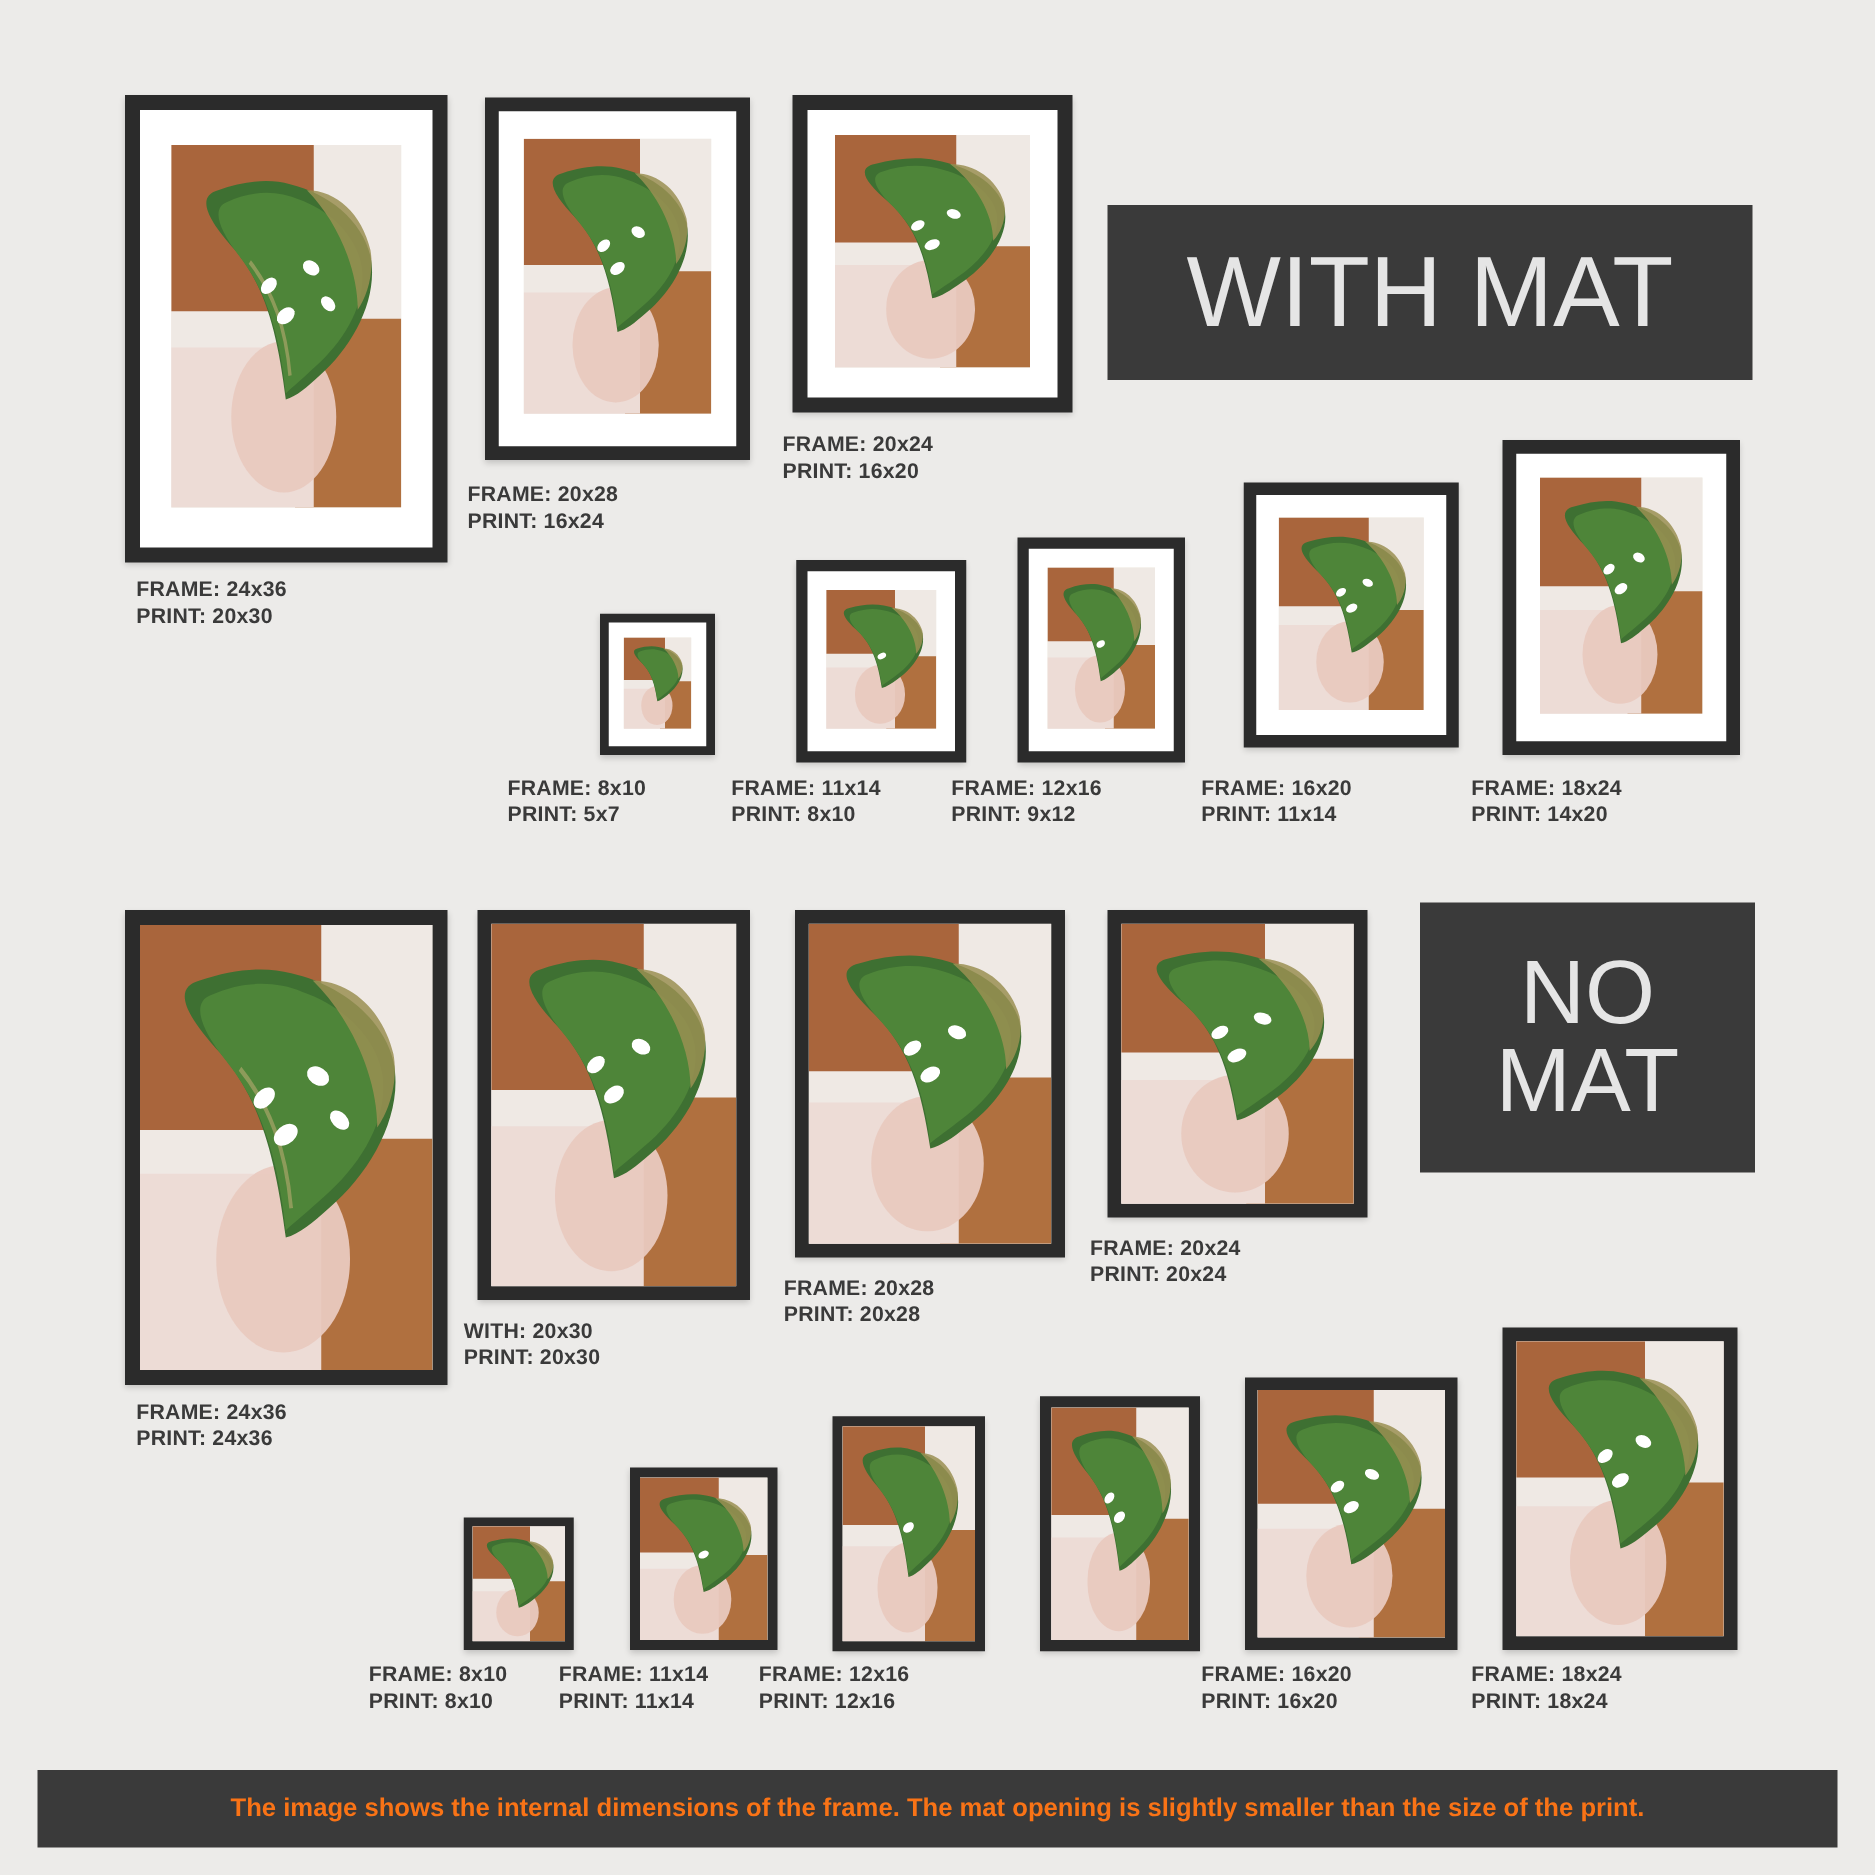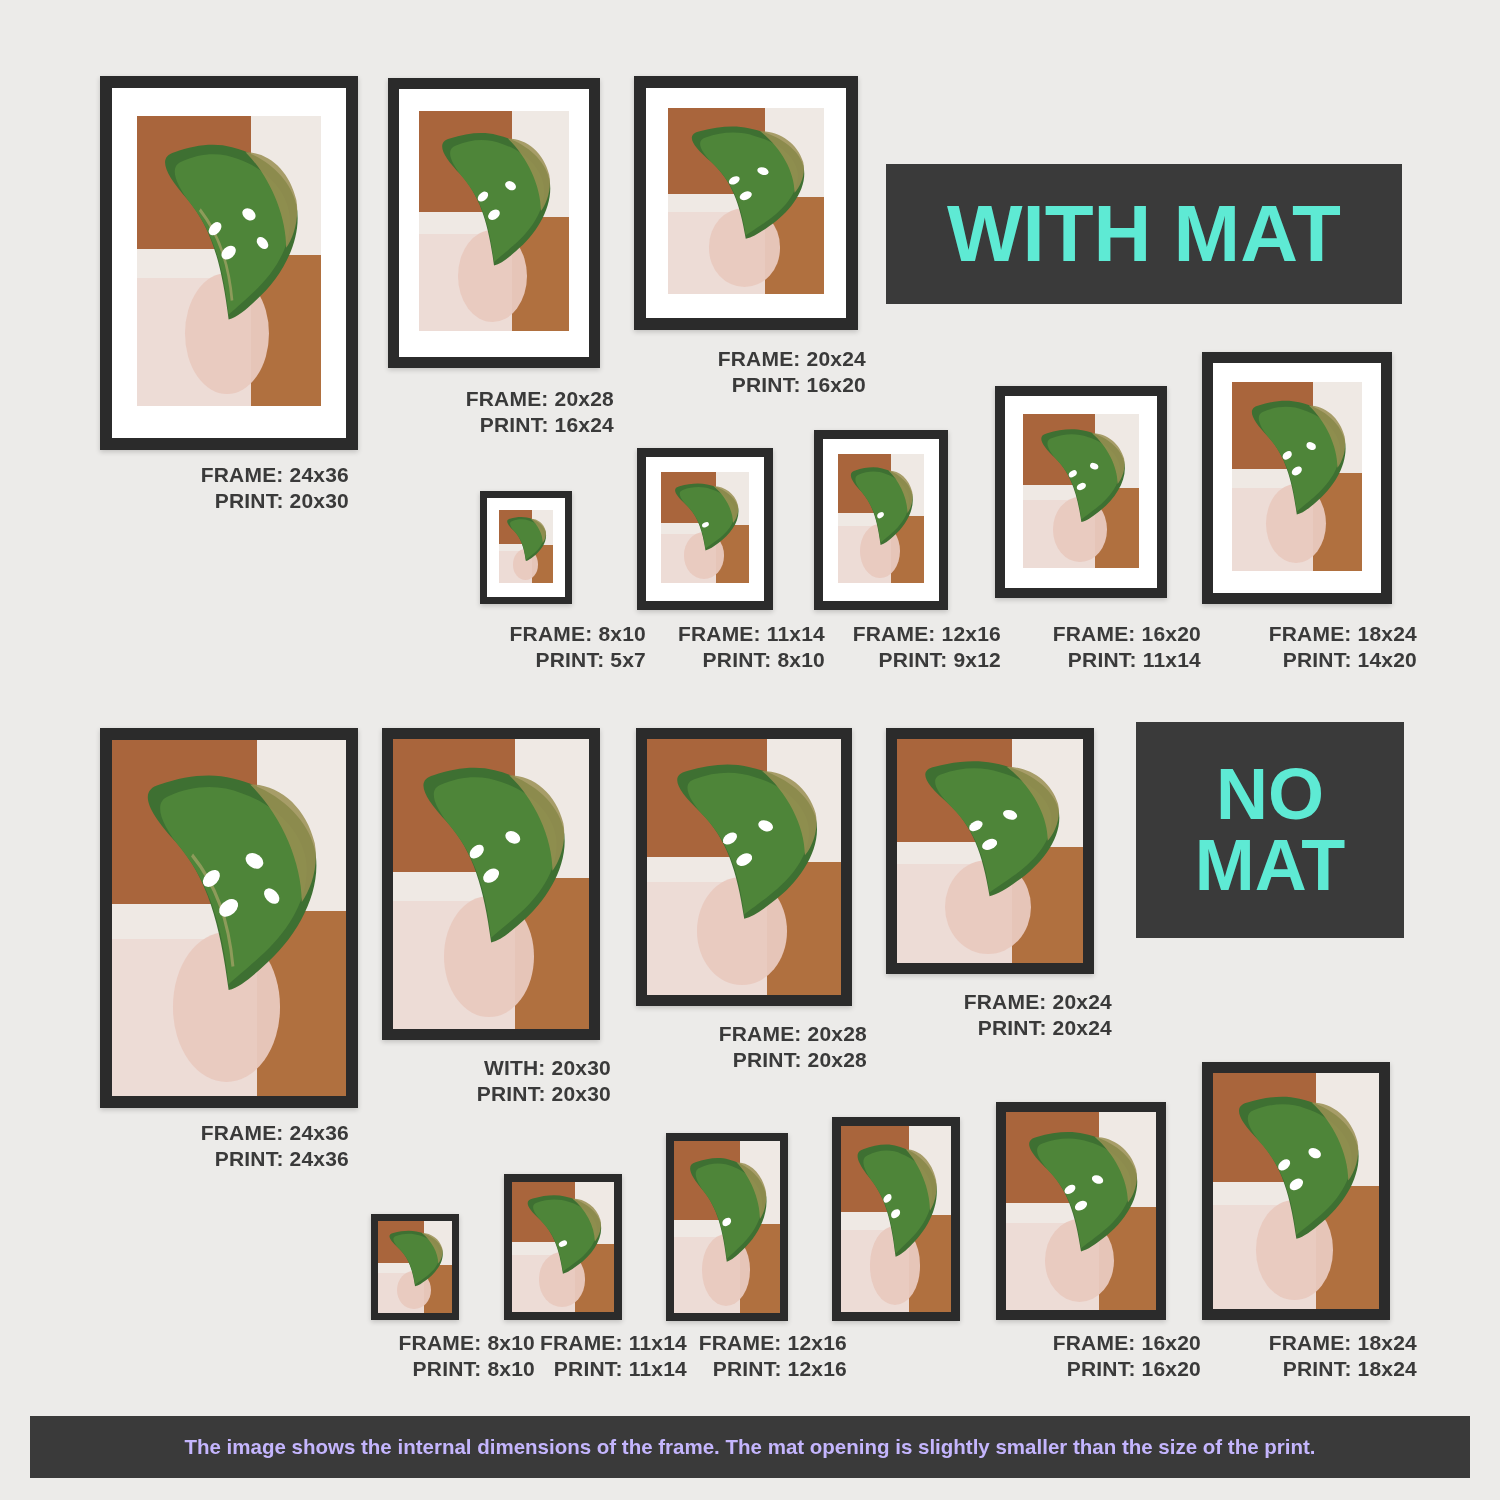--- a/index.html
+++ b/index.html
@@ -59,62 +59,62 @@
     opacity:.95;
   }
   .art .leaf {
     position:absolute; left:4%; top:6%; width:92%; height:66%;
   }
   .art svg { width:100%; height:100%; display:block; }
 
   
   .caption {
     position: absolute;
-    text-align: right;
+    text-align: left;
     color: #3a3a3a;
     font-weight: bold;
-    font-size: 21px;
+    font-size: 17px;
     line-height: 1.22;
     white-space: pre-line;
     letter-spacing: .2px;
   }
 
   
   .heading-framed {
     position: absolute;
     font-weight: bold;
     color: #3a3a3a;
     font-size: 62px;
     letter-spacing: -0.5px;
     white-space: nowrap;
   }
   .badge {
     position: absolute;
     background: #3a3a3a;
-    color: #5eead4;
-    font-weight: bold;
+    color: #e5e5e5;
+    font-weight: normal;
     display: flex;
     align-items: center;
     justify-content: center;
     text-align: center;
     letter-spacing: 0px;
     line-height: .98;
   }
   .badge.with-mat { font-size: 80px; }
   .badge.no-mat { font-size: 72px; }
 
   
   .footer {
     position: absolute;
     left: 30px;
     bottom: 22px;
     width: 1440px;
     height: 62px;
     background: #3a3a3a;
-    color: #c4b5fd;
+    color: #f97316;
     display: flex;
     align-items: center;
     justify-content: center;
     font-size: 20.5px;
     font-weight: bold;
     text-align: center;
     padding: 12px 14px;
     box-sizing: border-box;
     margin-top: 28px;
   }

